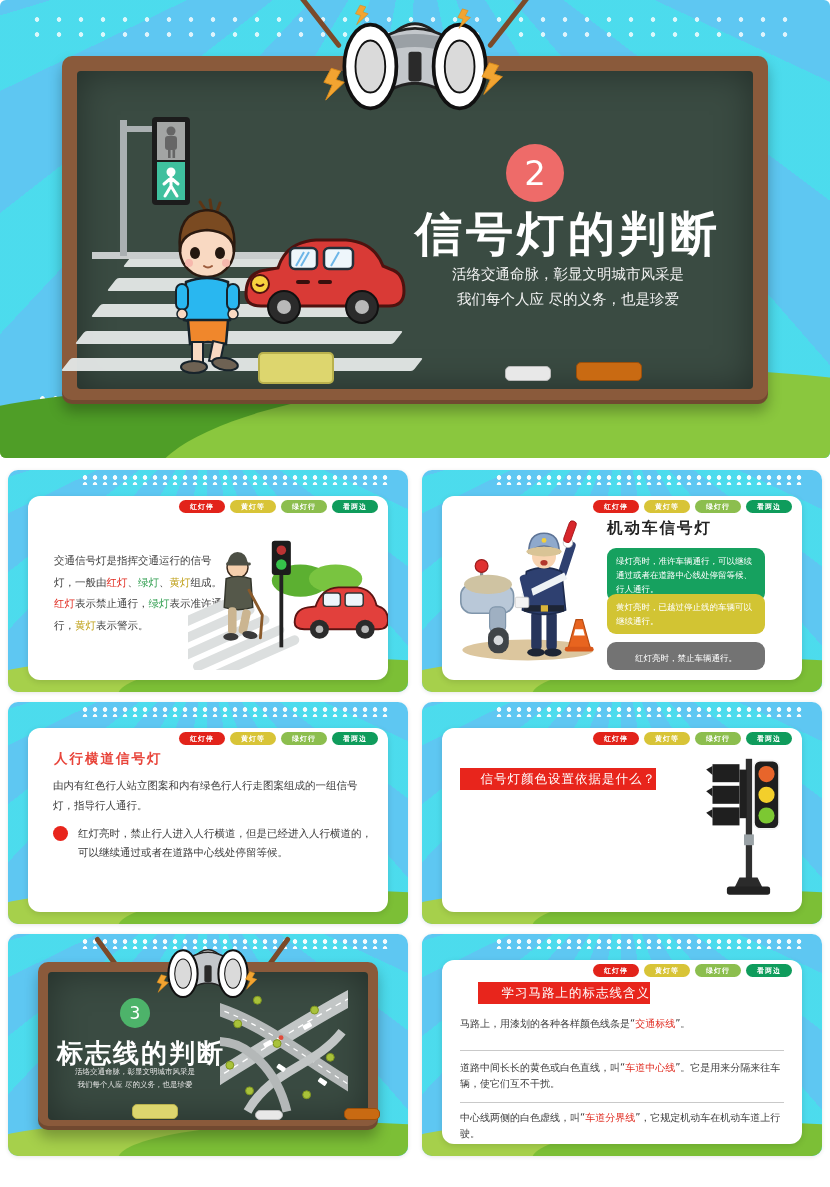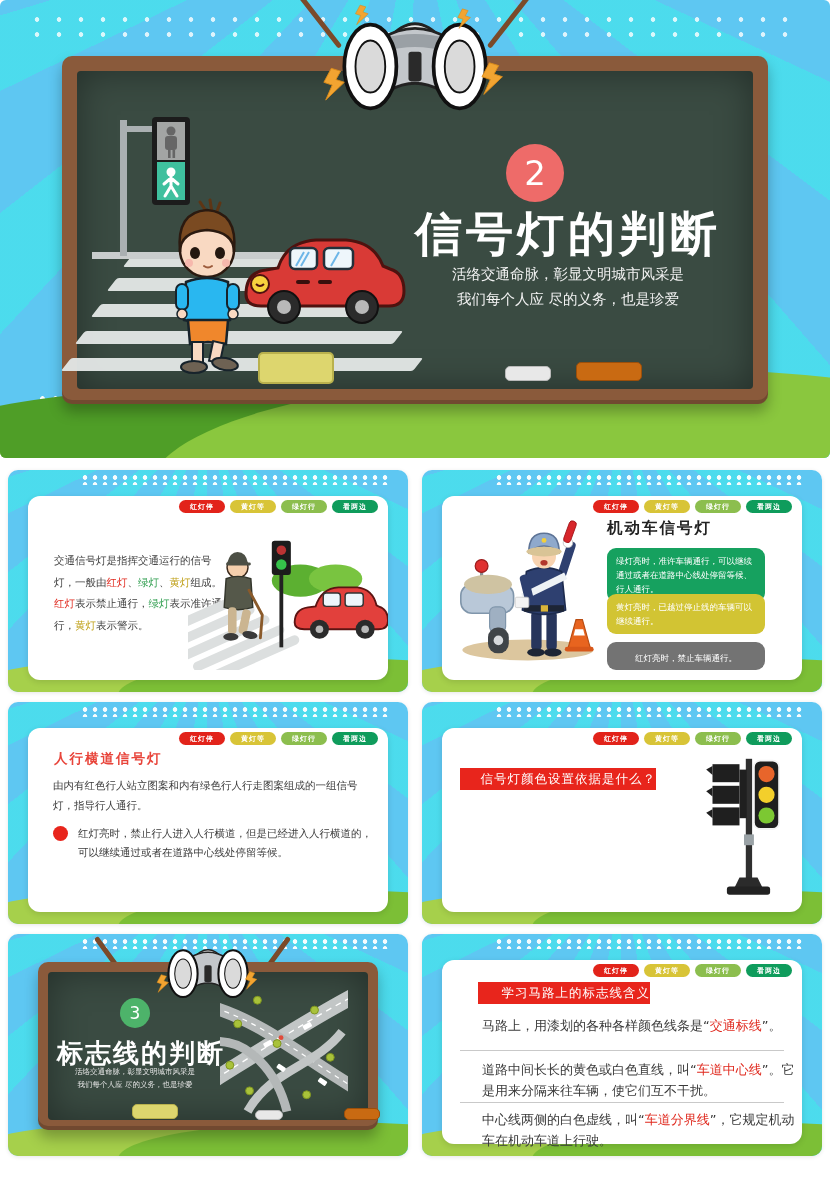--- a/index.html
+++ b/index.html
@@ -95,21 +95,21 @@
   #s6-title{position:absolute;left:37px;top:102px;width:180px;text-align:right;
     color:#fff;font-size:26px;font-weight:bold;letter-spacing:2px;}
   #s6-sub{position:absolute;left:30px;top:132px;width:194px;text-align:center;
     color:#e6e6e6;font-size:7.5px;line-height:1.7;}
   #s6-illu{position:absolute;left:212px;top:46px;width:128px;height:134px;}
   #s6-eraser{left:124px;top:170px;width:44px;height:13px;background:#ddd66e;border:1px solid #b9b14d;}
   #s6-chalk-white{left:247px;top:176px;width:26px;height:8px;background:#e8e8e8;border:1px solid #b9b9b9;}
   #s6-chalk-orange{left:336px;top:174px;width:34px;height:10px;background:#c96a12;border:1px solid #9c4f0a;}
   
   #s7-banner{left:18px;top:22px;width:172px;height:22px;font-size:12.5px;line-height:22px;letter-spacing:1px;margin-left:18px;}
-  .s7-p{position:absolute;left:18px;width:324px;font-size:13px;line-height:1.6;color:#3a3a3a;margin-left:22px;}
+  .s7-p{position:absolute;left:18px;width:324px;font-size:10px;line-height:1.6;color:#3a3a3a;}
   #s7-p1{top:56px;} #s7-p2{top:100px;} #s7-p3{top:150px;}
   .s7-div{position:absolute;left:18px;width:324px;border-top:1px solid #c9c9c9;}
   #s7-div1{top:90px;} #s7-div2{top:142px;}
 </style>
 </head>
 <body>
 
 <section class="slide" id="slide1">
   <div class="sky"></div>
   <div class="dotrow" id="s1-dots-top"></div>

